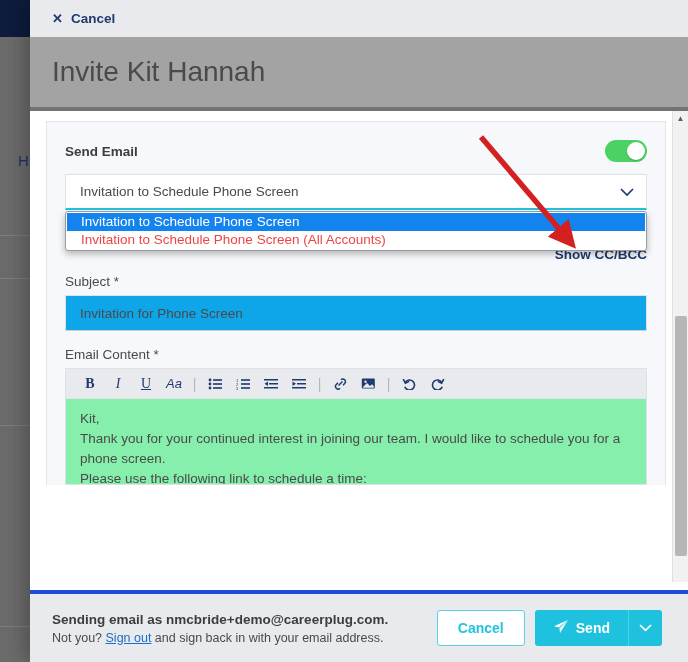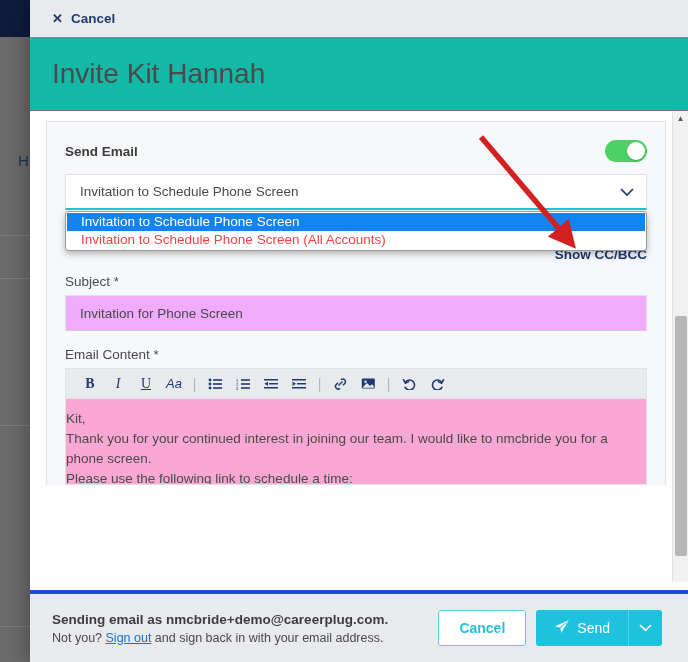--- a/index.html
+++ b/index.html
@@ -40,23 +40,23 @@
     padding-left: 22px;
   }
   #cancel-top {
     display: flex; align-items: center; gap: 8px;
     color: #1f3a6e; font-size: 13.5px; font-weight: 700;
     cursor: pointer;
   }
   #cancel-top .x { font-size: 13px; font-weight: 700; line-height: 1; }
 
   #modal-titlebar {
-    flex: 0 0 74px; background: #14b8a6;
+    flex: 0 0 74px; background: #a3a3a3;
     display: flex; align-items: center; padding-left: 22px;
-    border-bottom: 1px solid #737373;
+    border-bottom: 4px solid #737373;
   }
   #page-title { font-size: 28px; color: #4a4a4a; font-weight: 400; }
 
   
   #modal-body {
     flex: 1 1 auto; position: relative;
     background: #ffffff;
     overflow: hidden;
   }
   #content-pad { padding: 10px 22px 0 16px; }
@@ -120,42 +120,42 @@
   #obscured-email {
     font-size: 13.5px; color: #cfd1d5; padding-left: 14px;
     margin-top: 2px; height: 16px; overflow: hidden;
   }
   #recipient-rule { height: 1px; background: #d6d8dd; margin-top: 8px; }
 
   #cc-bcc-row { display: flex; justify-content: flex-end; padding: 10px 0 12px; }
   #show-cc-bcc { font-size: 13.5px; color: #1f3a6e; font-weight: 700; cursor: pointer; }
 
   .text-input {
-    height: 36px; background: #f0abfc;
+    height: 36px; background: #0ea5e9;
     border: 1px solid #dfe1e6; border-bottom: 1px solid #c9ccd2;
     display: flex; align-items: center; padding-left: 14px;
     font-size: 13.5px; color: #4a4a4a;
     margin-bottom: 16px;
   }
 
   
   #editor-toolbar {
     background: #e9eaee; border: 1px solid #dfe1e6;
     height: 31px; display: flex; align-items: center;
     padding: 0 10px; gap: 0px;
   }
   .tb-btn {
     width: 28px; height: 26px;
     display: flex; align-items: center; justify-content: center;
     color: #1f3a6e; cursor: pointer; font-size: 14px;
   }
   .tb-sep { width: 13px; text-align: center; color: #b4b7bd; font-size: 14px; }
   #editor-area {
-    background: #f9a8d4; border: 1px solid #dfe1e6; border-top: none;
-    padding: 10px 14px 0 0;
+    background: #86efac; border: 1px solid #dfe1e6; border-top: none;
+    padding: 10px 14px 0 14px;
     font-size: 13.5px; color: #4a4a4a; line-height: 20px;
     height: 86px; overflow: hidden;
   }
 
   
   #scrollbar {
     position: absolute; right: 0; top: 0; width: 16px; height: 100%;
     background: #f1f1f1; border-left: 1px solid #e0e0e0;
   }
   #scroll-up-arrow {
@@ -181,21 +181,21 @@
   #sign-out-link { color: #1b6fc4; text-decoration: underline; cursor: pointer; }
 
   #footer-actions { display: flex; align-items: center; gap: 10px; }
   #cancel-button {
     background: #fff; border: 1px solid #59d2e6; border-radius: 3px;
     color: #23c3de; font-size: 14px; font-weight: 700;
     padding: 9px 20px; cursor: pointer;
   }
   #send-split { display: flex; }
   #send-button {
-    background: #1ec2de; color: #fff; font-size: 14px; font-weight: 400;
+    background: #1ec2de; color: #fff; font-size: 14px; font-weight: 700;
     padding: 9px 18px; border-radius: 3px 0 0 3px; cursor: pointer;
     display: flex; align-items: center; gap: 7px;
   }
   #send-caret-button {
     background: #1ec2de; color: #fff; width: 34px;
     border-radius: 0 3px 3px 0; border-left: 1px solid #4fd2e8;
     display: flex; align-items: center; justify-content: center;
     cursor: pointer; font-size: 12px;
   }
 
@@ -338,21 +338,21 @@
           <div class="tb-btn">
             <svg width="15" height="13" viewBox="0 0 15 13" aria-hidden="true">
               <path d="M11.8 5.5 a5 5 0 1 0 0.4 4.2" stroke="#1f3a6e" stroke-width="1.6" fill="none"></path>
               <path d="M13.8 2.2 L11.6 6.2 L7.8 4.4" stroke="#1f3a6e" stroke-width="1.6" fill="none"></path>
             </svg>
           </div>
         </div>
 
         <div id="editor-area">
           <div>Kit,</div>
-          <div>Thank you for your continued interest in joining our team. I would like to nmcbride you for a phone screen.</div>
+          <div>Thank you for your continued interest in joining our team. I would like to schedule you for a phone screen.</div>
           <div>Please use the following link to schedule a time:</div>
 
         </div>
 
       </div>
     </div>
 
     <div id="scrollbar">
       <div id="scroll-up-arrow">▲</div>
       <div id="scroll-thumb"></div>

